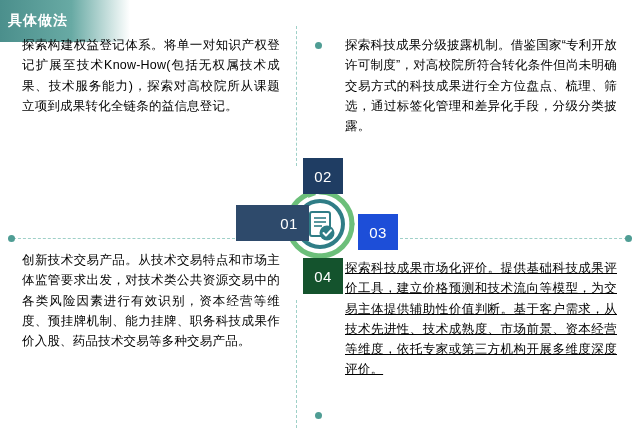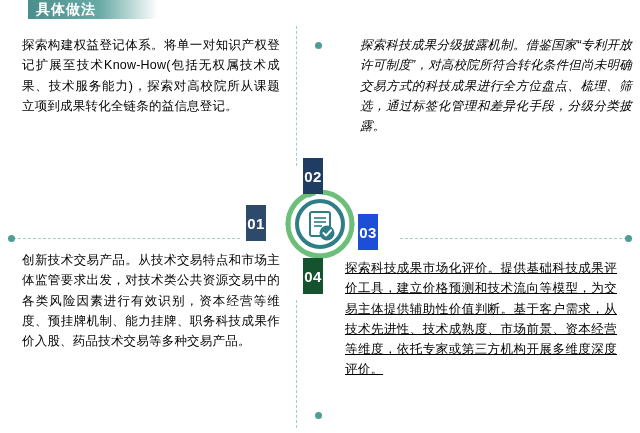--- a/index.html
+++ b/index.html
@@ -14,25 +14,24 @@
     overflow: hidden;
     position: relative;
   }
 
   
   #title-bar {
     position: absolute;
     left: 0;
     top: 0;
     width: 130px;
-    height: 19px;
+    height: 42px;
     background: linear-gradient(90deg, #4b8f8c 0%, #68aaa4 55%, #ffffff 100%);
     display: flex;
     align-items: center;
-    margin-left: 28px;
   }
   #title-text {
     color: #ffffff;
     font-size: 14px;
     font-weight: bold;
     padding-left: 8px;
     letter-spacing: 1px;
   }
 
   
@@ -52,36 +51,36 @@
     position: absolute;
     font-size: 12.5px;
     line-height: 1.62;
     color: #000000;
     text-align: justify;
     letter-spacing: 0.2px;
   }
   #text-01 { left: 22px;  top: 250px; width: 258px; }
   #text-02 { left: 22px;  top: 35px;  width: 258px; }
   #text-03 { left: 345px; top: 258px; width: 272px; text-decoration: underline; }
-  #text-04 { left: 360px; top: 35px;  width: 272px; font-style: italic; }
+  #text-04 { left: 345px; top: 35px;  width: 272px; }
 
   
   .chip {
     position: absolute;
-    width: 20px;
+    width: 40px;
     height: 36px;
     display: flex;
     align-items: center;
     justify-content: center;
     color: #ffffff;
     font-size: 15px;
-    font-weight: bold;
+    font-weight: normal;
     letter-spacing: 0.5px;
   }
-  #chip-01 { left: 246px; top: 205px; background: #2e4a6b; }
+  #chip-01 { left: 236px; top: 205px; background: #2e4a6b; padding-left: 33px; }
   #chip-02 { left: 303px; top: 158px; background: #1f3d63; }
   #chip-03 { left: 358px; top: 214px; background: #1d4ed8; }
   #chip-04 { left: 303px; top: 258px; background: #14532d; }
 
   
   #center-graphic {
     position: absolute;
     left: 282px;
     top: 186px;
     width: 76px;

